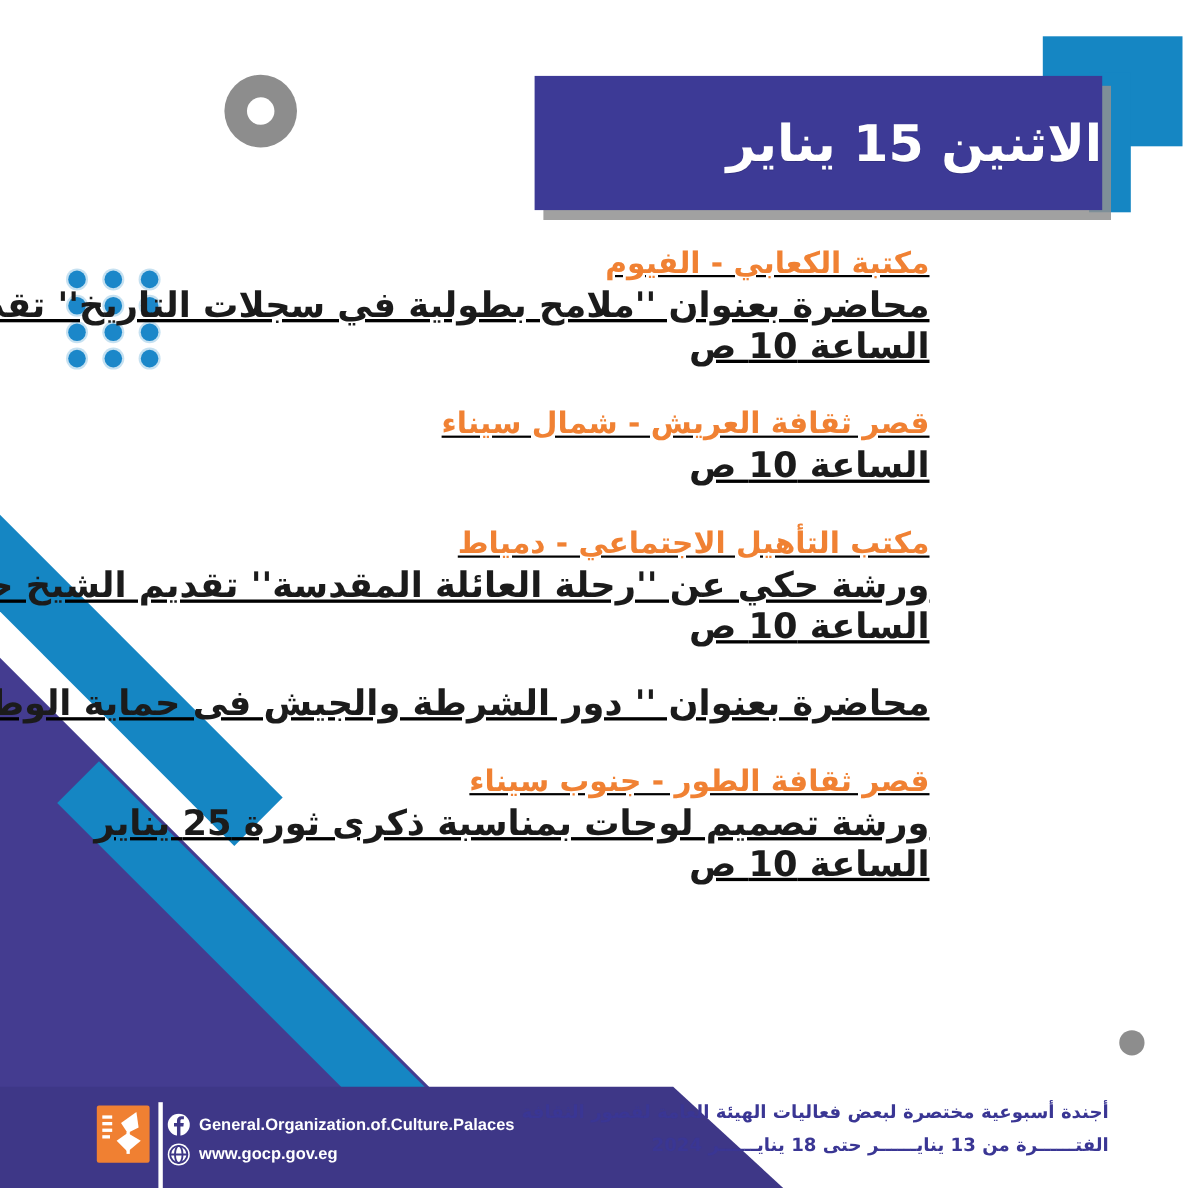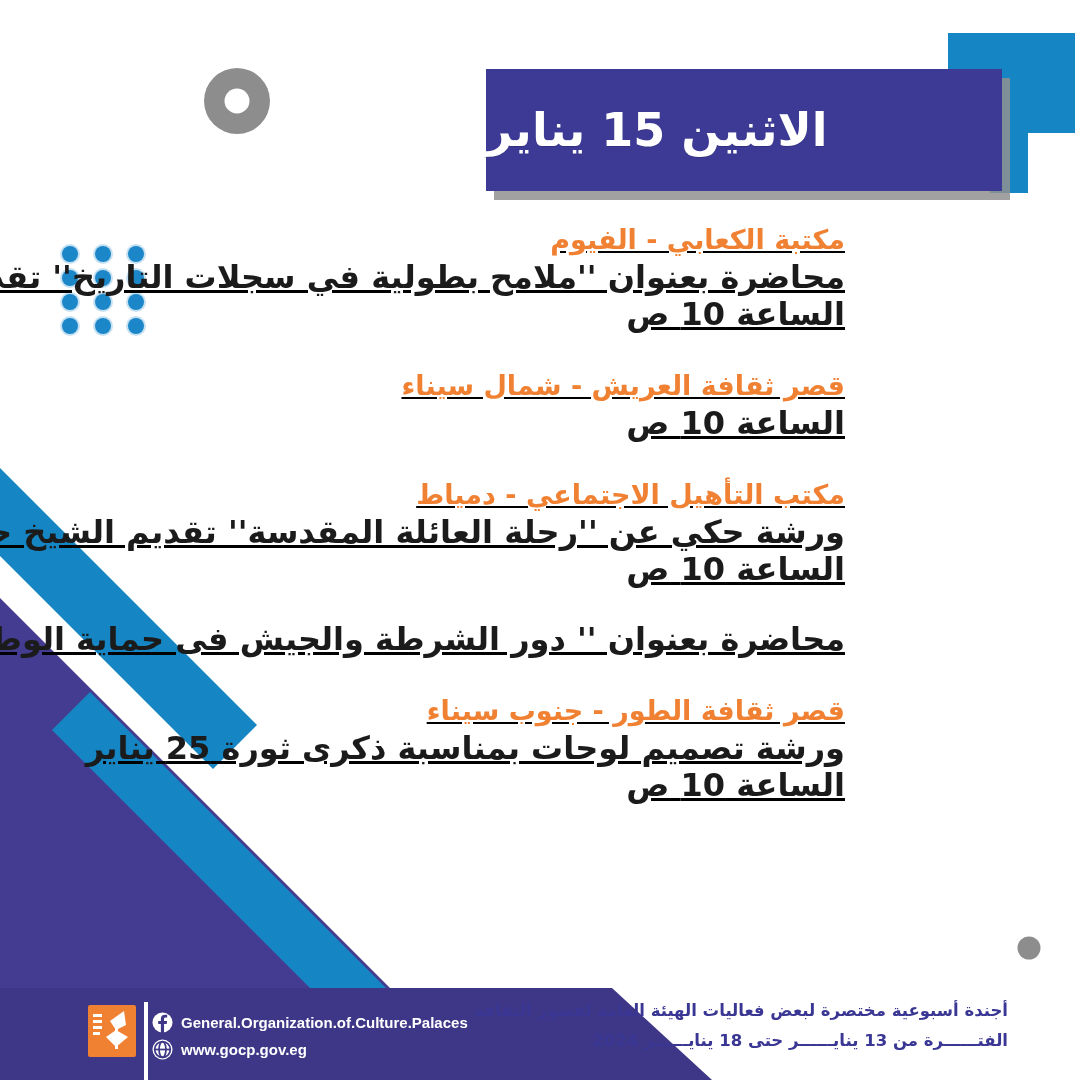--- a/index.html
+++ b/index.html
@@ -8,21 +8,21 @@
     background:#ffffff;font-family:"DejaVu Sans",sans-serif;
   }
   
   .bg{position:absolute;inset:0;width:1080px;height:1080px;z-index:0;}
 
   
   .banner{
     position:absolute;left:486px;top:69px;width:516px;height:122px;
     background:#3D3A96;z-index:3;
     box-shadow:8px 9px 0 0 rgba(145,145,145,0.85);
-    display:flex;align-items:center;justify-content:flex-start;
+    display:flex;align-items:center;justify-content:flex-end;
   }
   .banner-title{
     color:#ffffff;font-size:46px;font-weight:bold;direction:rtl;
     letter-spacing:1px;text-shadow:0 1px 0 rgba(0,0,0,0.15);
   }
 
   
   .dots{
     position:absolute;left:62px;top:246px;z-index:2;
     display:grid;grid-template-columns:repeat(3,16px);gap:8px 17px;

